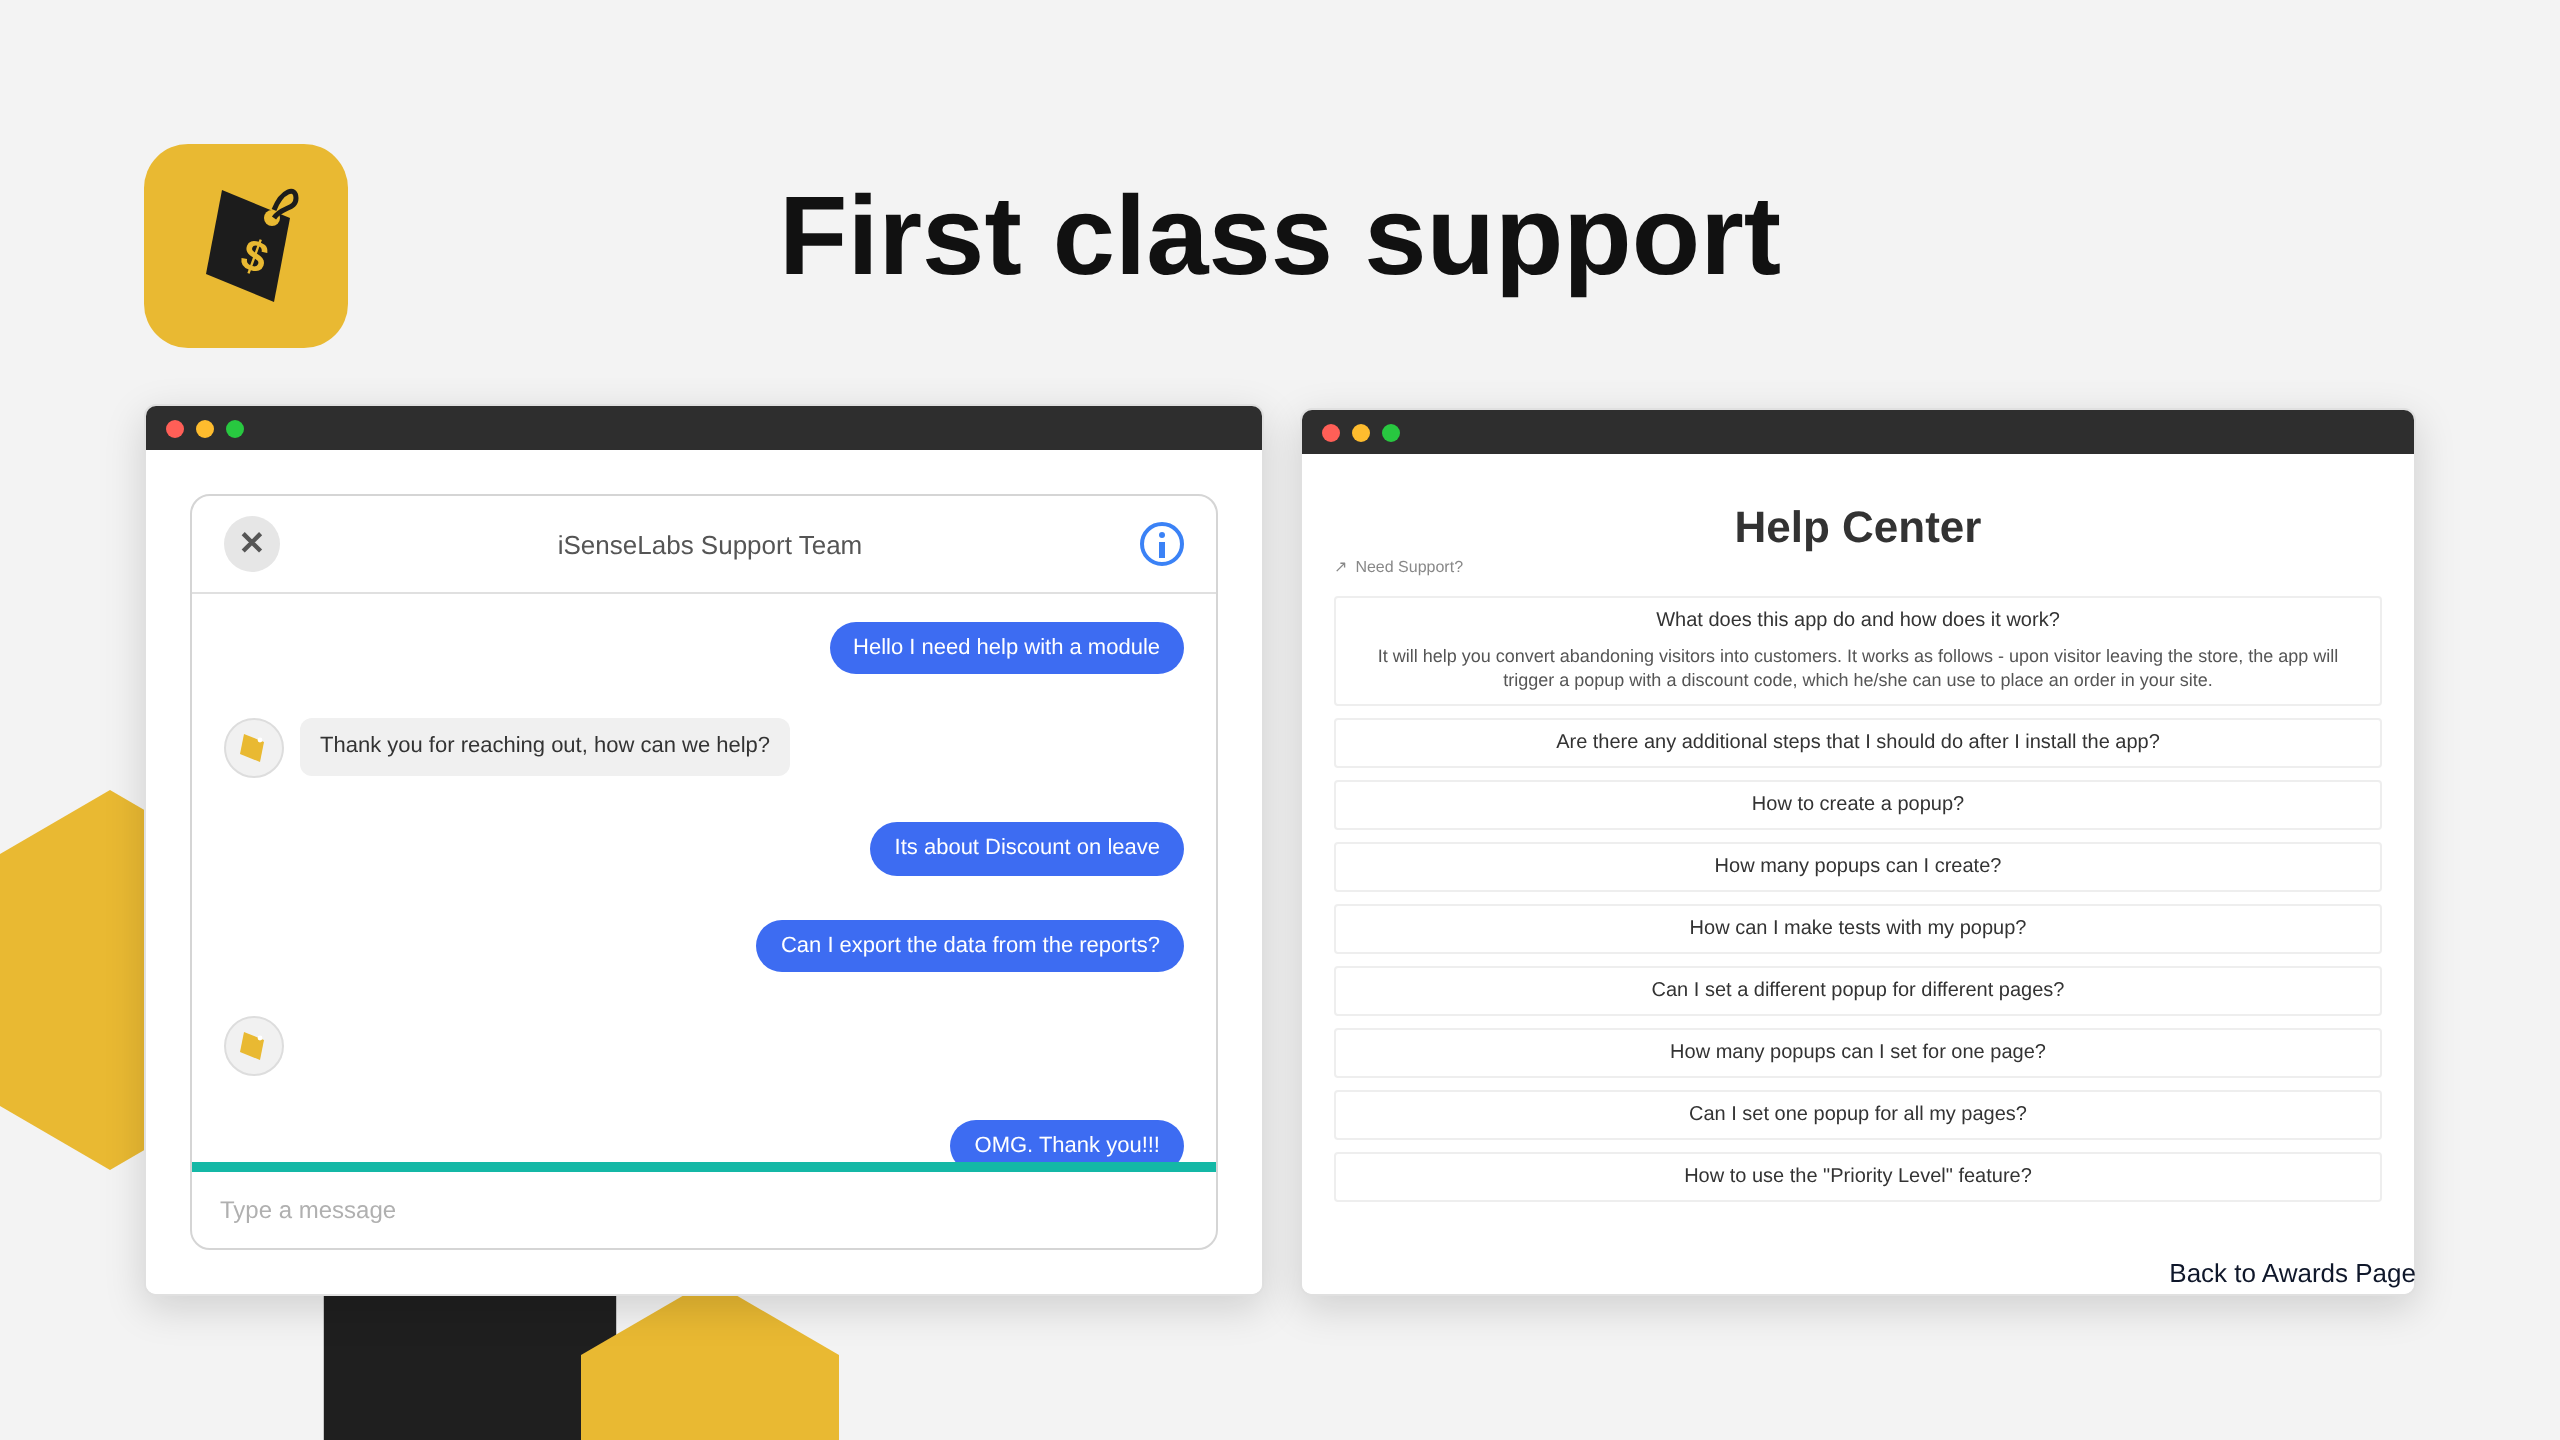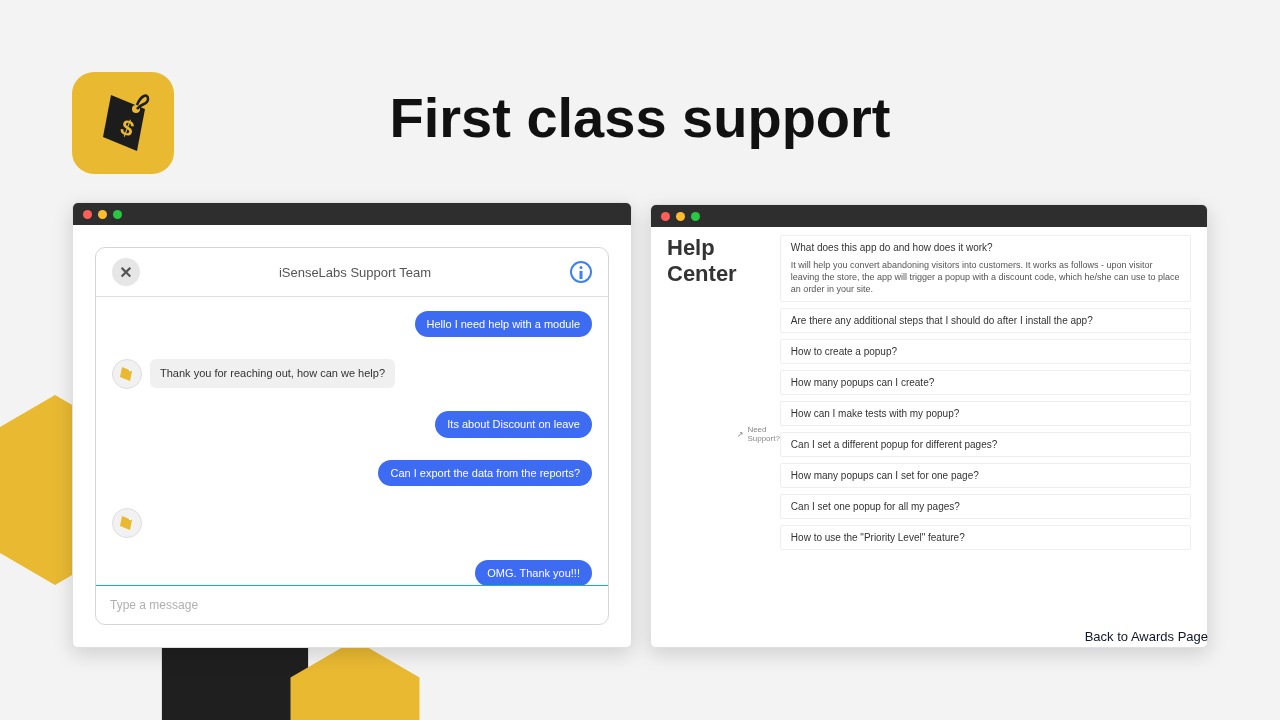--- a/index.html
+++ b/index.html
@@ -43,25 +43,25 @@
   .info-i{width:22px;height:22px;border:2px solid #3b82f6;border-radius:50%;position:relative;}
   .info-i::before{content:"";position:absolute;width:3px;height:3px;background:#3b82f6;border-radius:50%;left:50%;top:3px;transform:translateX(-50%);}
   .info-i::after{content:"";position:absolute;width:3px;height:8px;background:#3b82f6;left:50%;top:8px;transform:translateX(-50%);}
   .thread{flex:1;overflow:hidden;padding:14px 16px;display:flex;flex-direction:column;gap:22px;}
   .row-l{display:flex;align-items:flex-start;gap:8px;}
   .row-r{display:flex;justify-content:flex-end;}
   .ava{width:30px;height:30px;border-radius:50%;background:#f1f1f1;border:1px solid #ddd;display:flex;align-items:center;justify-content:center;flex-shrink:0;}
   .ava svg{width:14px;height:18px;}
   .bubble-l{background:var(--light);color:#333;border-radius:6px;padding:7px 10px;font-size:11px;line-height:1.35;max-width:280px;}
   .bubble-r{background:var(--blue);color:#fff;border-radius:14px;padding:6px 12px;font-size:11px;line-height:1.3;max-width:260px;}
-  .chat-input{border-top:1px solid #14b8a6;padding:12px 14px;font-size:12px;color:#b0b0b0;}
+  .chat-input{border-top:5px solid #14b8a6;padding:12px 14px;font-size:12px;color:#b0b0b0;}
 
   
   .helpwin{left:650px;top:204px;width:558px;height:444px;}
-  .helpbody{position:absolute;inset:22px 0 0 0;background:#fff;padding:8px 16px 4px 16px;display:flex;flex-direction:row;}
+  .helpbody{position:absolute;inset:22px 0 0 0;background:#fff;padding:24px 16px 4px 16px;display:flex;flex-direction:column;text-align:center;}
   .help-title{font-size:22px;font-weight:700;color:#333;margin-bottom:2px;}
   .need-sup{font-size:8px;color:#888;display:flex;align-items:center;gap:4px;margin-bottom:10px;}
   .faq{border:1px solid #eee;border-radius:2px;padding:6px 10px;font-size:10px;color:#333;margin-bottom:6px;cursor:pointer;}
   .faq.expanded .answer{display:block;}
   .faq .answer{display:none;font-size:9px;color:#555;margin-top:6px;line-height:1.35;}
 
   .footer-fade{position:absolute;right:72px;bottom:76px;font-size:13px;color:#0f172a;}
 </style>
 </head>
 <body>

